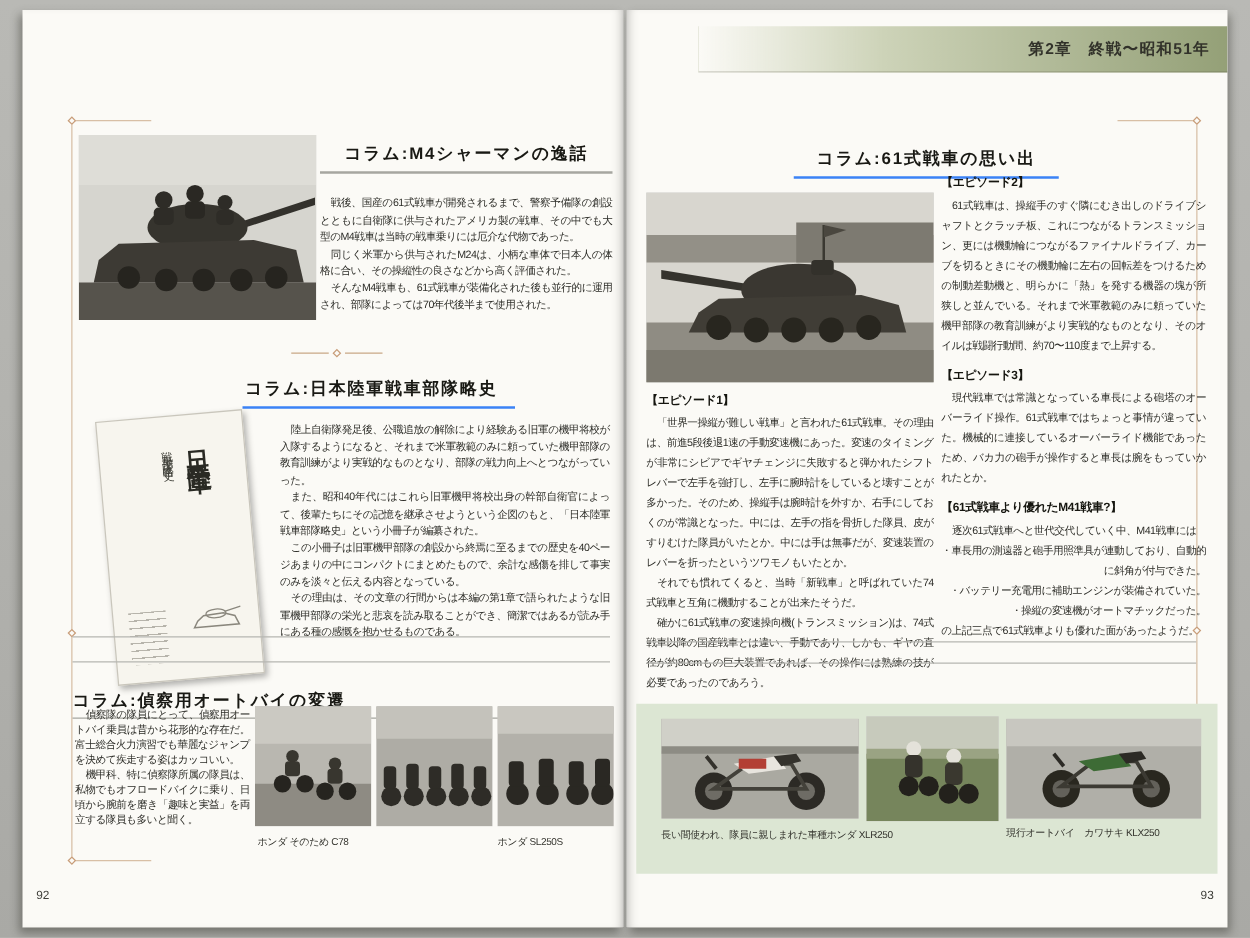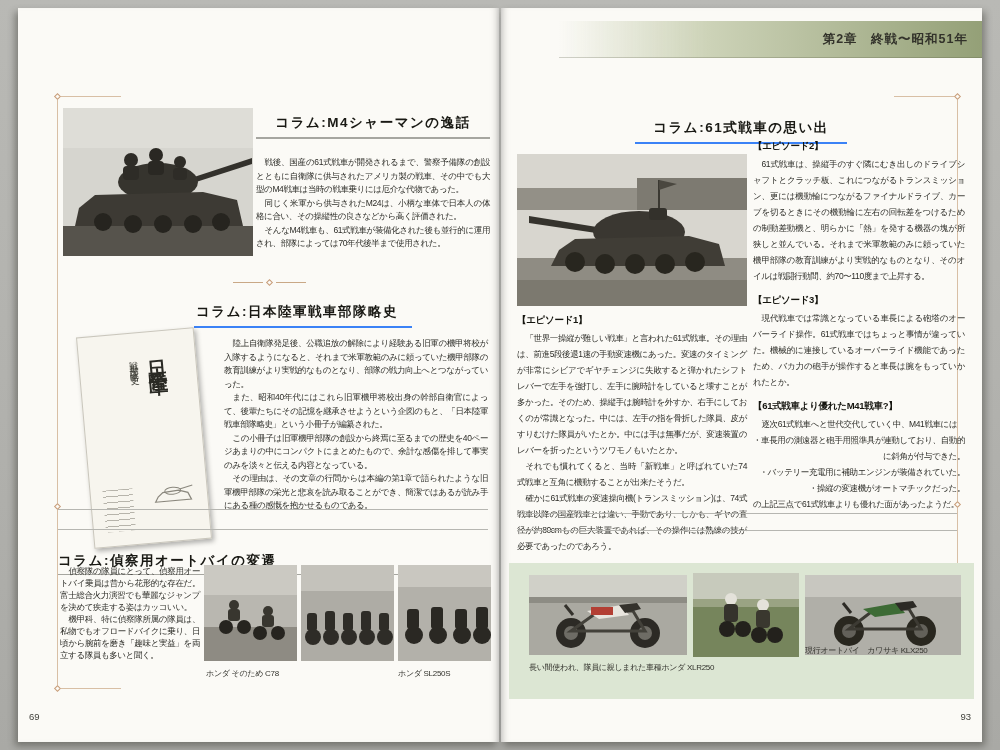--- a/index.html
+++ b/index.html
@@ -191,21 +191,21 @@
           <rect x="9" y="44" width="12" height="20" rx="3"></rect>
             <rect x="33" y="42" width="12" height="22" rx="3"></rect>
             <rect x="57" y="44" width="12" height="20" rx="3"></rect>
             <rect x="78" y="42" width="12" height="22" rx="3"></rect>
         </g>
       </svg>
     </div>
     <div class="caption" style="left:188px; top:660px;">ホンダ そのため C78</div>
     <div class="caption" style="left:380px; top:660px;">ホンダ SL250S</div>
 
-    <div class="pageno" style="left:11px;">69</div>
+    <div class="pageno" style="left:11px;">92</div>
   </div>
 
   <div class="page page-right">
 
     <div class="band">
       <span>第2章　終戦〜昭和51年</span>
     </div>
 
     <div class="orn-line-v" style="right:24px; top:88px; height:592px;"></div>
     <div class="orn-line-h" style="right:24px; top:88px; width:64px;"></div>
@@ -302,19 +302,19 @@
             <circle cx="44" cy="56" r="7" fill="#63615a"></circle>
           <circle cx="116" cy="56" r="15" fill="#29271f"></circle>
             <circle cx="116" cy="56" r="7" fill="#63615a"></circle>
           <path d="M44,54 L70,34 L104,34 L116,54 Z" fill="none" stroke="#3c3a33" stroke-width="3"></path>
           <path d="M58,34 L92,28 L100,38 L70,42 Z" fill="#3d6b35"></path>
           <path d="M90,28 L108,26 L112,32 L96,36 Z" fill="#2c2a25"></path>
           <line x1="46" y1="38" x2="38" y2="28" stroke="#2c2a25" stroke-width="3"></line>
         </svg>
       </div>
       <div class="caption" style="left:20px; top:99px;">長い間使われ、隊員に親しまれた車種ホンダ XLR250</div>
-      <div class="caption" style="left:296px; top:82px;">現行オートバイ　カワサキ KLX250</div>
+      <div class="caption" style="left:296px; top:98px;">現行オートバイ　カワサキ KLX250</div>
     </div>
 
     <div class="pageno" style="right:11px;">93</div>
   </div>
 
 </div>
 
 </body></html>

